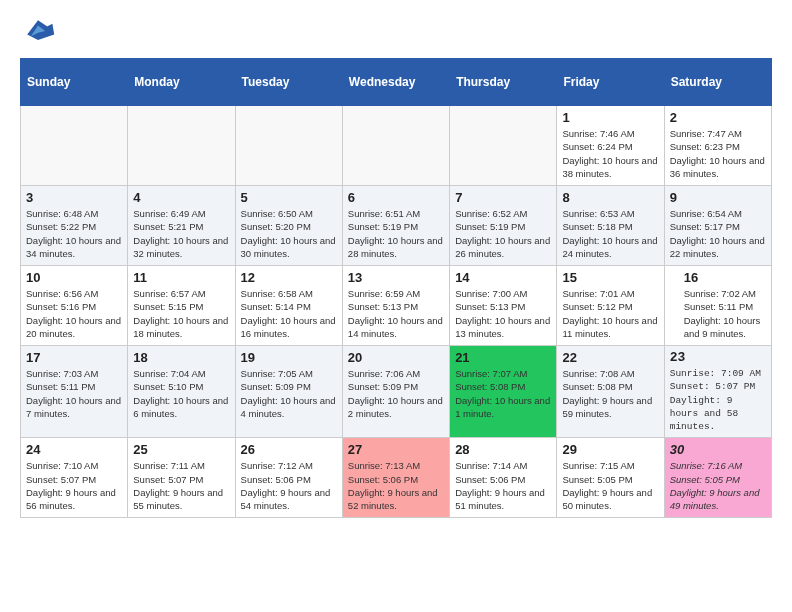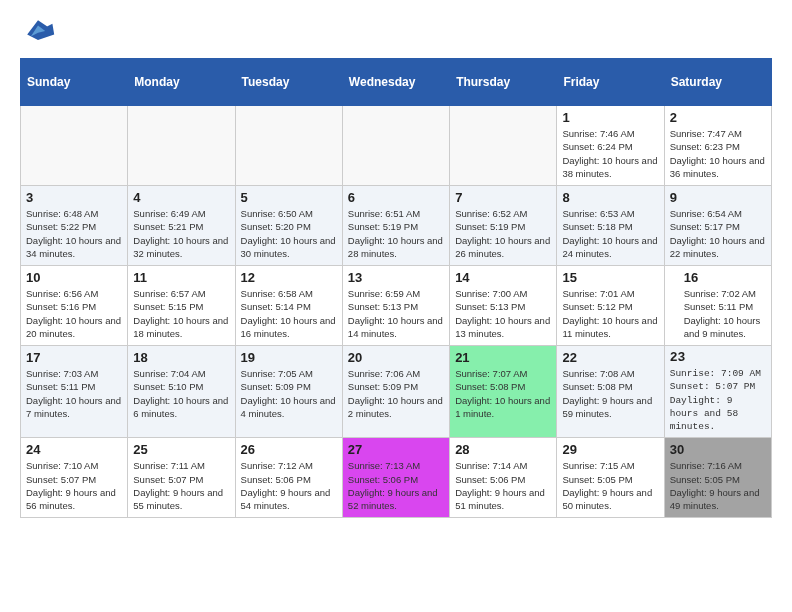--- a/index.html
+++ b/index.html
@@ -252,21 +252,21 @@
             <div class="day-info">Sunrise: 7:05 AM
 Sunset: 5:09 PM
 Daylight: 10 hours and 4 minutes.</div>
           </td>
           <td style="background: rgb(240, 244, 249); margin-top: 40px;">
             <span class="day-num">20</span>
             <div class="day-info">Sunrise: 7:06 AM
 Sunset: 5:09 PM
 Daylight: 10 hours and 2 minutes.</div>
           </td>
-          <td style="background: #86efac; margin-top: 7px;">
+          <td style="background: #22c55e; margin-top: 7px;">
             <span class="day-num">21</span>
             <div class="day-info">Sunrise: 7:07 AM
 Sunset: 5:08 PM
 Daylight: 10 hours and 1 minute.</div>
           </td>
           <td style="background: rgb(240, 244, 249);">
             <span class="day-num">22</span>
             <div class="day-info">Sunrise: 7:08 AM
 Sunset: 5:08 PM
 Daylight: 9 hours and 59 minutes.</div>
@@ -290,39 +290,39 @@
             <div class="day-info">Sunrise: 7:11 AM
 Sunset: 5:07 PM
 Daylight: 9 hours and 55 minutes.</div>
           </td>
           <td style="background: rgb(255, 255, 255);">
             <span class="day-num">26</span>
             <div class="day-info">Sunrise: 7:12 AM
 Sunset: 5:06 PM
 Daylight: 9 hours and 54 minutes.</div>
           </td>
-          <td style="background: #d946ef;">
+          <td style="background: #fca5a5;">
             <span class="day-num">27</span>
             <div class="day-info">Sunrise: 7:13 AM
 Sunset: 5:06 PM
 Daylight: 9 hours and 52 minutes.</div>
           </td>
           <td style="background: rgb(255, 255, 255);">
             <span class="day-num">28</span>
             <div class="day-info">Sunrise: 7:14 AM
 Sunset: 5:06 PM
 Daylight: 9 hours and 51 minutes.</div>
           </td>
           <td style="background: rgb(255, 255, 255);">
             <span class="day-num">29</span>
             <div class="day-info">Sunrise: 7:15 AM
 Sunset: 5:05 PM
 Daylight: 9 hours and 50 minutes.</div>
           </td>
-          <td style="background: #a3a3a3;">
+          <td style="background: #f9a8d4; font-style: italic;">
             <span class="day-num">30</span>
             <div class="day-info">Sunrise: 7:16 AM
 Sunset: 5:05 PM
 Daylight: 9 hours and 49 minutes.</div>
           </td>
         </tr>
       </tbody>
   </table>
 </div>
 

